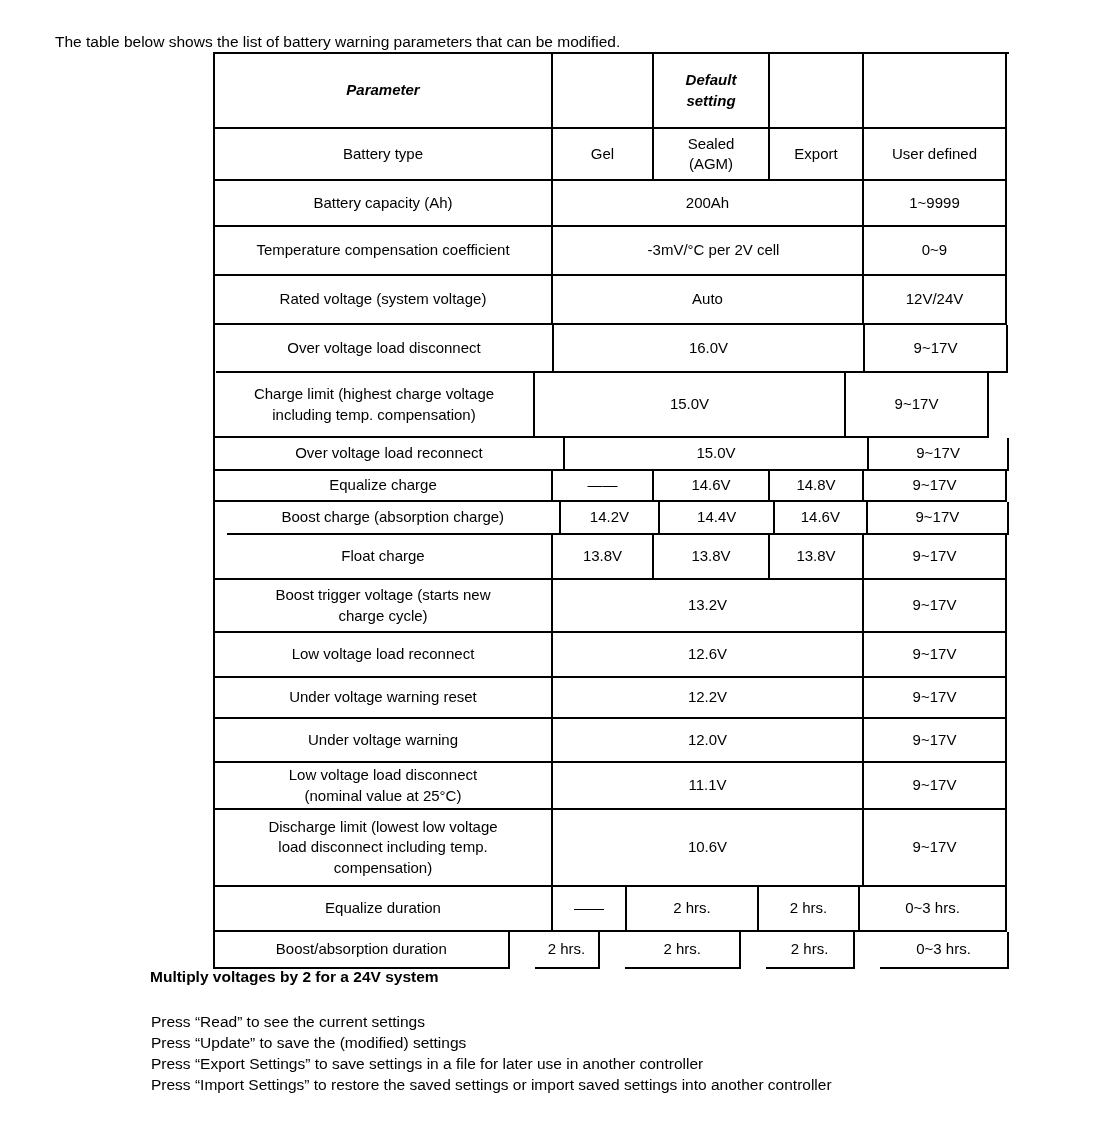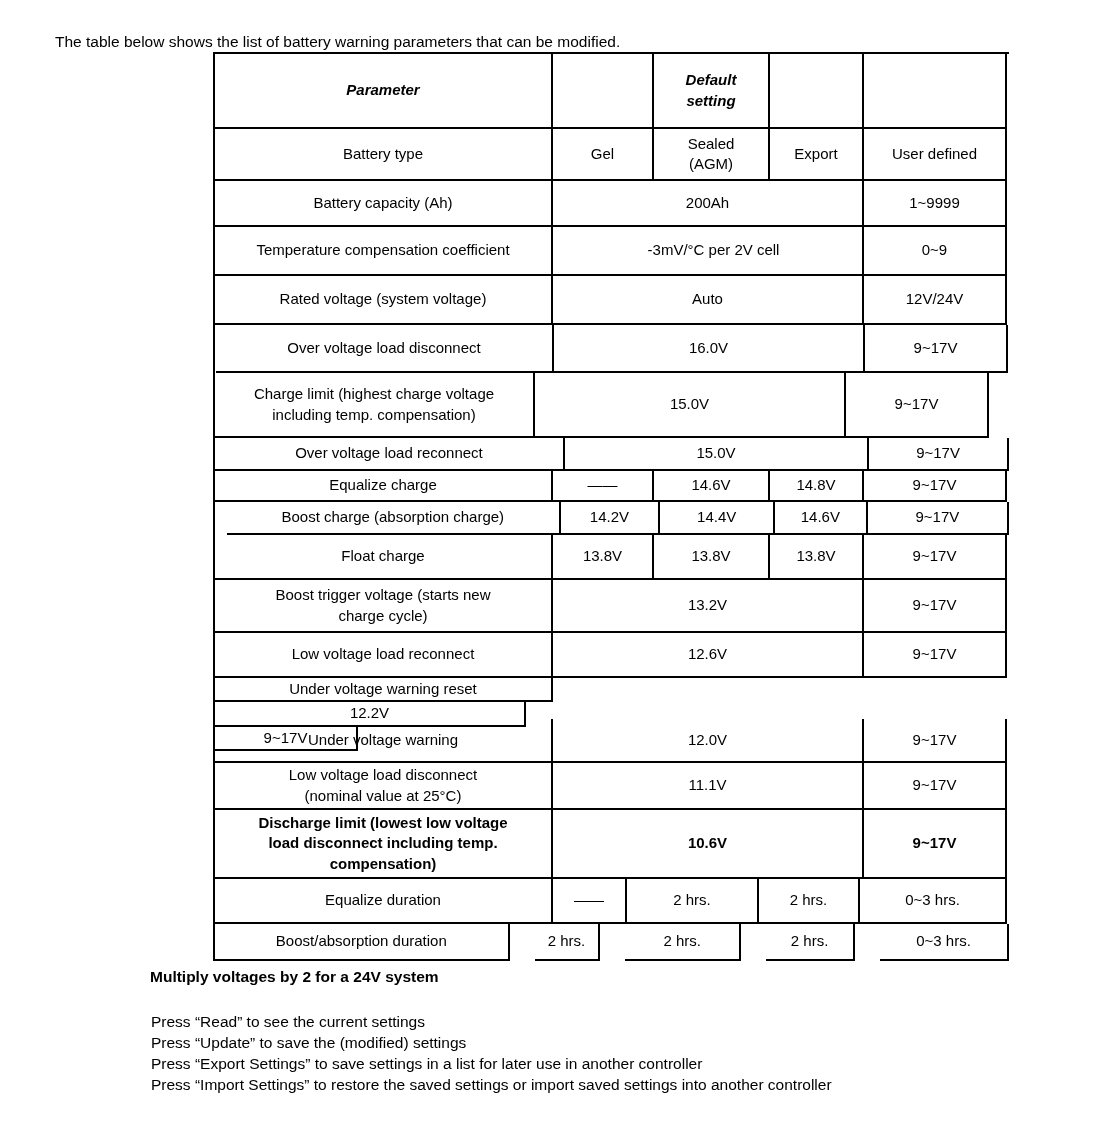--- a/index.html
+++ b/index.html
@@ -100,37 +100,37 @@
         <div class="cell" style="width: 338px;">Boost trigger voltage (starts new
 charge cycle)</div>
         <div class="cell" style="width: 311px;">13.2V</div>
         <div class="cell" style="width: 143px;">9~17V</div>
       </div>
       <div class="row" style="height: 45px;">
         <div class="cell" style="width: 338px;">Low voltage load reconnect</div>
         <div class="cell" style="width: 311px;">12.6V</div>
         <div class="cell" style="width: 143px;">9~17V</div>
       </div>
-      <div class="row" style="height: 41px; flex-direction: column;">
+      <div class="row" style="height: 41px;">
         <div class="cell" style="width: 338px;">Under voltage warning reset</div>
         <div class="cell" style="width: 311px;">12.2V</div>
         <div class="cell" style="width: 143px;">9~17V</div>
       </div>
       <div class="row" style="height: 44px;">
         <div class="cell" style="width: 338px;">Under voltage warning</div>
         <div class="cell" style="width: 311px;">12.0V</div>
         <div class="cell" style="width: 143px;">9~17V</div>
       </div>
       <div class="row" style="height: 47px;">
         <div class="cell" style="width: 338px;">Low voltage load disconnect
 (nominal value at 25°C)</div>
         <div class="cell" style="width: 311px;">11.1V</div>
         <div class="cell" style="width: 143px;">9~17V</div>
       </div>
-      <div class="row" style="height: 69px; font-weight: bold;">
+      <div class="row" style="height: 77px;">
         <div class="cell" style="width: 338px;">Discharge limit (lowest low voltage
 load disconnect including temp.
 compensation)</div>
         <div class="cell" style="width: 311px;">10.6V</div>
         <div class="cell" style="width: 143px;">9~17V</div>
       </div>
       <div class="row" style="height: 45px;">
         <div class="cell" style="width: 338px;">Equalize duration</div>
         <div class="cell" style="width: 74px;">——</div>
         <div class="cell" style="width: 132px;">2 hrs.</div>
@@ -144,16 +144,16 @@
         <div class="cell" style="width: 101px;">2 hrs.</div>
         <div class="cell" style="width: 147px;">0~3 hrs.</div>
       </div>
     </div>
 
   <p class="note">Multiply voltages by 2 for a 24V system</p>
 
   <div class="instr">
     <div>Press “Read” to see the current settings</div>
     <div>Press “Update” to save the (modified) settings</div>
-    <div>Press “Export Settings” to save settings in a list for later use in another controller</div>
+    <div>Press “Export Settings” to save settings in a file for later use in another controller</div>
     <div>Press “Import Settings” to restore the saved settings or import saved settings into another controller</div>
   </div>
 </div>
 
 </body></html>

